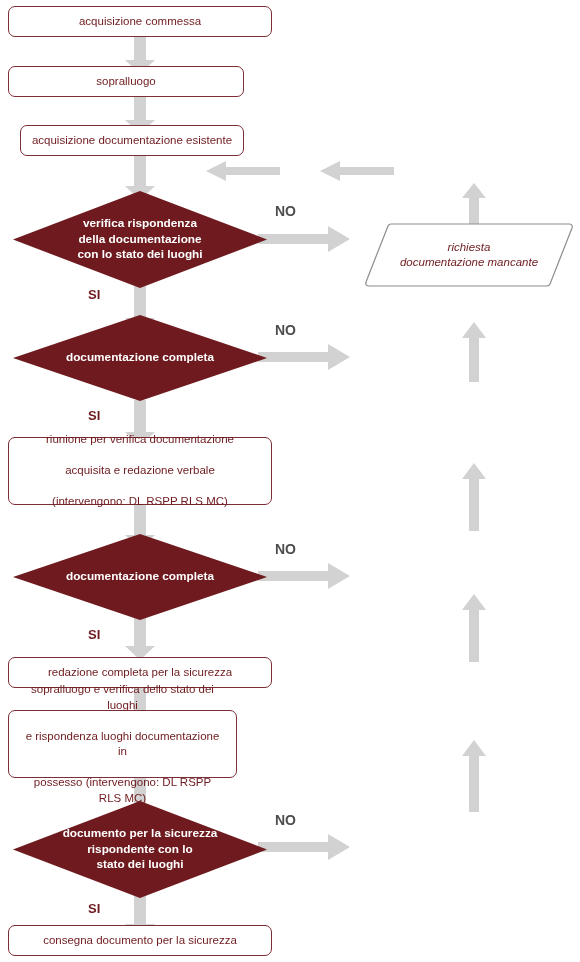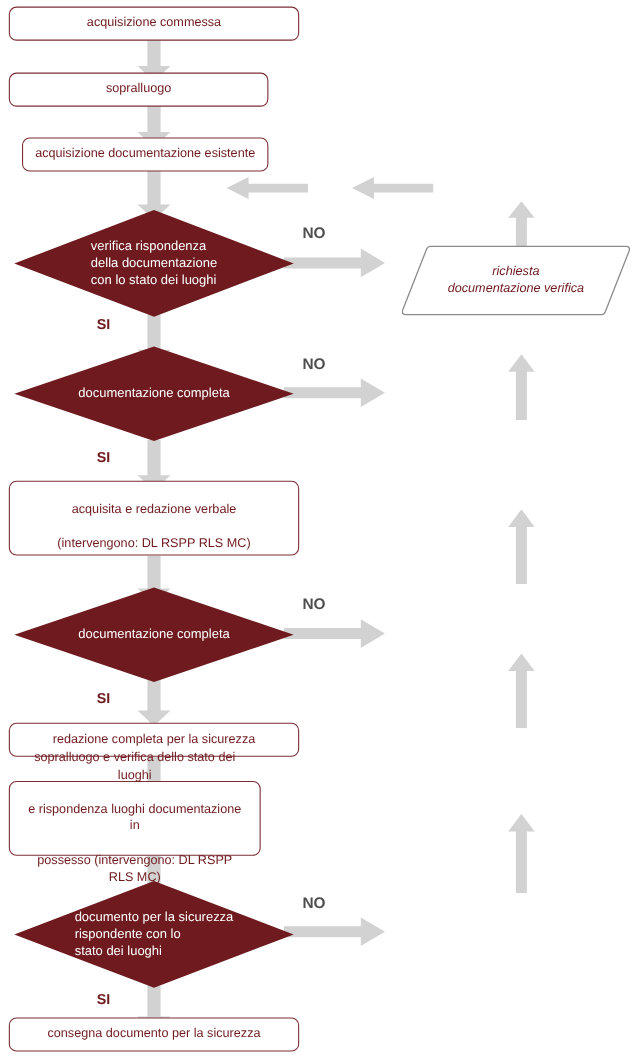--- a/index.html
+++ b/index.html
@@ -41,23 +41,23 @@
     z-index: 5;
   }
   .diamond svg { display: block; }
   .diamond .dtext {
     position: absolute;
     left: 0; top: 0;
     width: 100%; height: 100%;
     display: flex;
     align-items: center;
     justify-content: center;
-    text-align: left;
+    text-align: center;
     color: #ffffff;
-    font-weight: normal;
+    font-weight: bold;
     font-size: 11.8px;
     line-height: 15.5px;
     pointer-events: none;
   }
 
   
   .io {
     position: absolute;
     z-index: 5;
     font-style: italic;
@@ -221,21 +221,21 @@
   <div class="proc" style="left:8px; top:66px; width:236px; height:31px;">
     <span>sopralluogo</span>
   </div>
 
   <div class="proc" style="left:8px; top:125px; width:224px; height:31px;margin-left:12px;">
     <span>acquisizione documentazione esistente</span>
   </div>
 
   <div class="proc" style="left:8px; top:437px; width:264px; height:68px;">
     <span>
-      <br>
+      <span>riunione per verifica documentazione</span><br>
       <span>acquisita e redazione verbale</span><br>
       <span>(intervengono: DL RSPP RLS MC)</span>
     </span>
   </div>
 
   <div class="proc" style="left:8px; top:657px; width:264px; height:31px;">
     <span>redazione completa per la sicurezza</span>
   </div>
 
   <div class="proc" style="left:8px; top:710px; width:229px; height:68px;">
@@ -294,21 +294,21 @@
     </div>
   </div>
 
   <div class="io" style="left:365px; top:222px; width:208px; height:66px;">
     <svg width="208" height="66" viewBox="0 0 208 66">
       <path d="M26 2 Q24 2 23 4 L1 60 Q0 64 4 64 L182 64 Q184 64 185 62 L207 6 Q208 2 204 2 Z" fill="#FFFFFF" stroke="#8C8C8C" stroke-width="1.2" transform="translate(208,66) rotate(180)"></path>
     </svg>
     <div class="iotext">
       <div>
         <span>richiesta</span><br>
-        <span>documentazione verifica</span>
+        <span>documentazione mancante</span>
       </div>
     </div>
   </div>
 
   <div class="lbl lbl-no" style="left:275px; top:203px;">NO</div>
   <div class="lbl lbl-no" style="left:275px; top:322px;">NO</div>
   <div class="lbl lbl-no" style="left:275px; top:541px;">NO</div>
   <div class="lbl lbl-no" style="left:275px; top:812px;">NO</div>
 
   <div class="lbl lbl-si" style="left:88px; top:287px;">SI</div>

